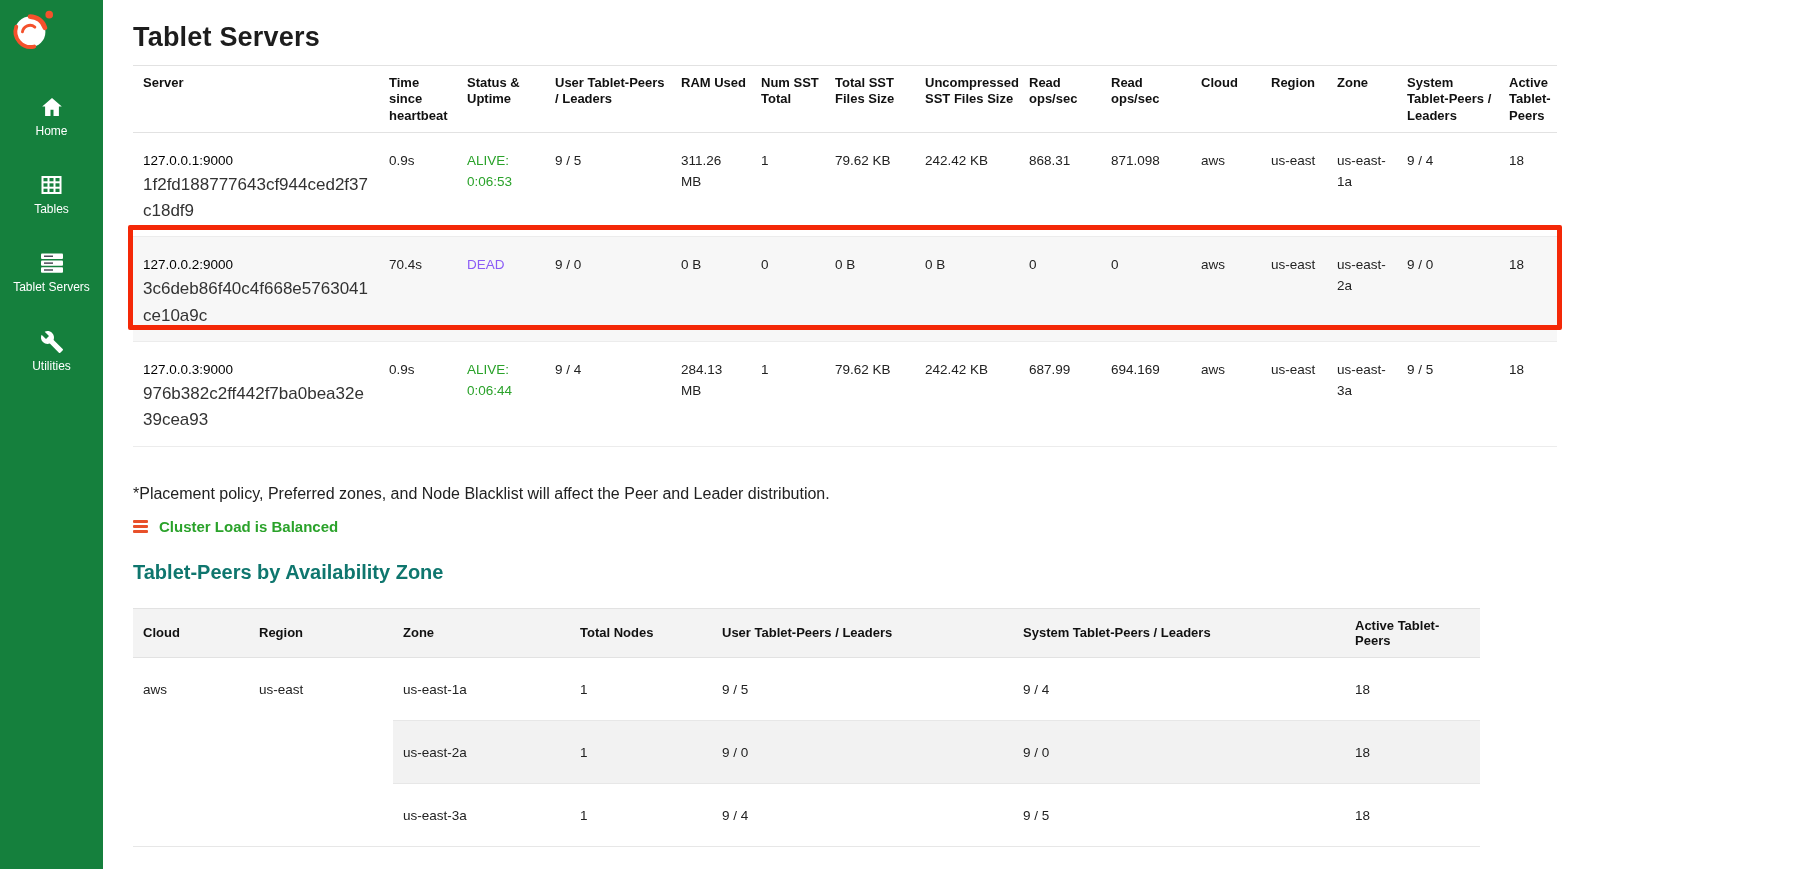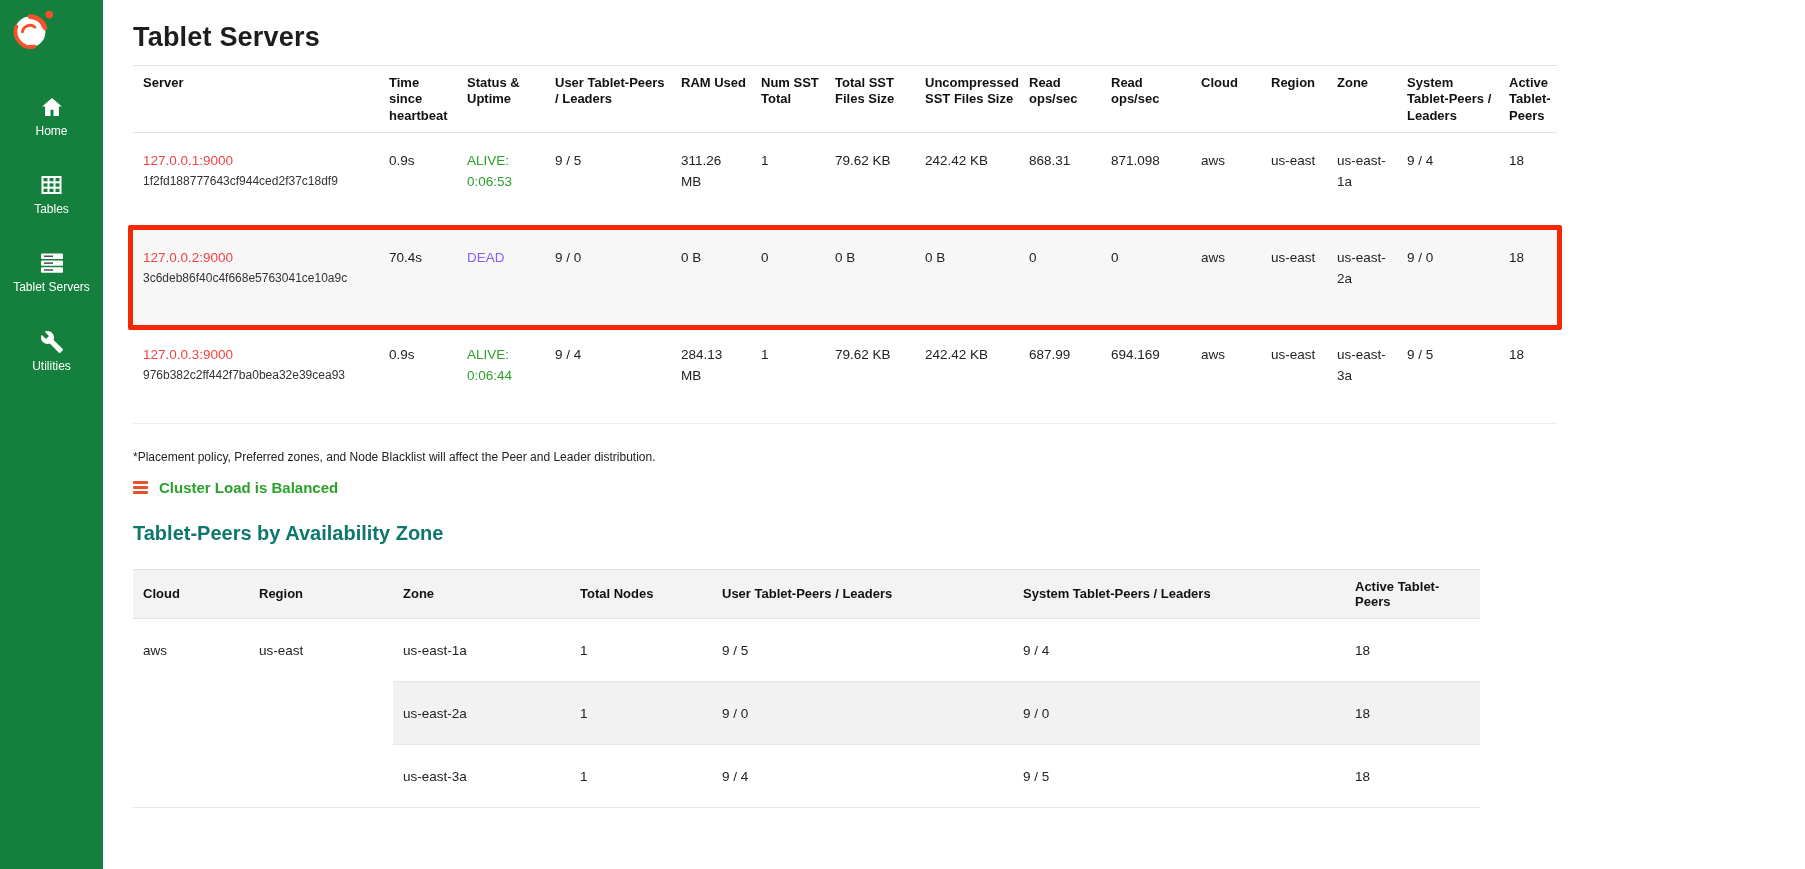--- a/index.html
+++ b/index.html
@@ -34,32 +34,32 @@
     text-align:left; vertical-align:top; font-size:13px; font-weight:700; color:#111;
     padding:9px 4px 8px 10px; line-height:1.25;
     border-top:1px solid #e2e2e2; border-bottom:1px solid #e2e2e2;
     height:65px; background:#fff;
   }
   .servers-table td {
     vertical-align:top; padding:18px 6px 12px 10px; line-height:1.55;
     border-bottom:1px solid #ececec; height:97px; overflow-wrap:break-word;
   }
   .servers-table tr.alt td { background:#f7f7f7; }
-  a.server-link { color:#ef4444; text-decoration:none; }
-  .uuid { color:#333; font-size:12px; display:block; }
+  a.server-link { color:#000000; text-decoration:none; }
+  .uuid { color:#333; font-size:17px; display:block; }
   .status-alive { color:#2aa22a; }
   .status-dead { color:#8b5cf6; }
 
   .annotation-box {
     position:absolute; left:-5px; top:158px; width:1434px; height:105px;
     border:5px solid #f42807; border-radius:2px; pointer-events:none; z-index:3;
   }
 
   
-  .footnote { margin-top:26px; font-size:12px; color:#222; }
+  .footnote { margin-top:38px; font-size:16px; color:#222; }
   .balance-row { margin-top:15px; display:flex; align-items:center; gap:11px; }
   .balance-icon { display:flex; flex-direction:column; gap:2px; }
   .balance-icon i { display:block; width:15px; height:3px; background:#e8502a; border-radius:1px; }
   .balance-text { color:#2aa22a; font-weight:700; font-size:15px; }
 
   h2.az-title { font-size:20px; font-weight:700; color:#0f766e; margin:26px 0 24px; }
 
   
   .az-table { width:1347px; font-size:13.5px; }
   .az-table th {

